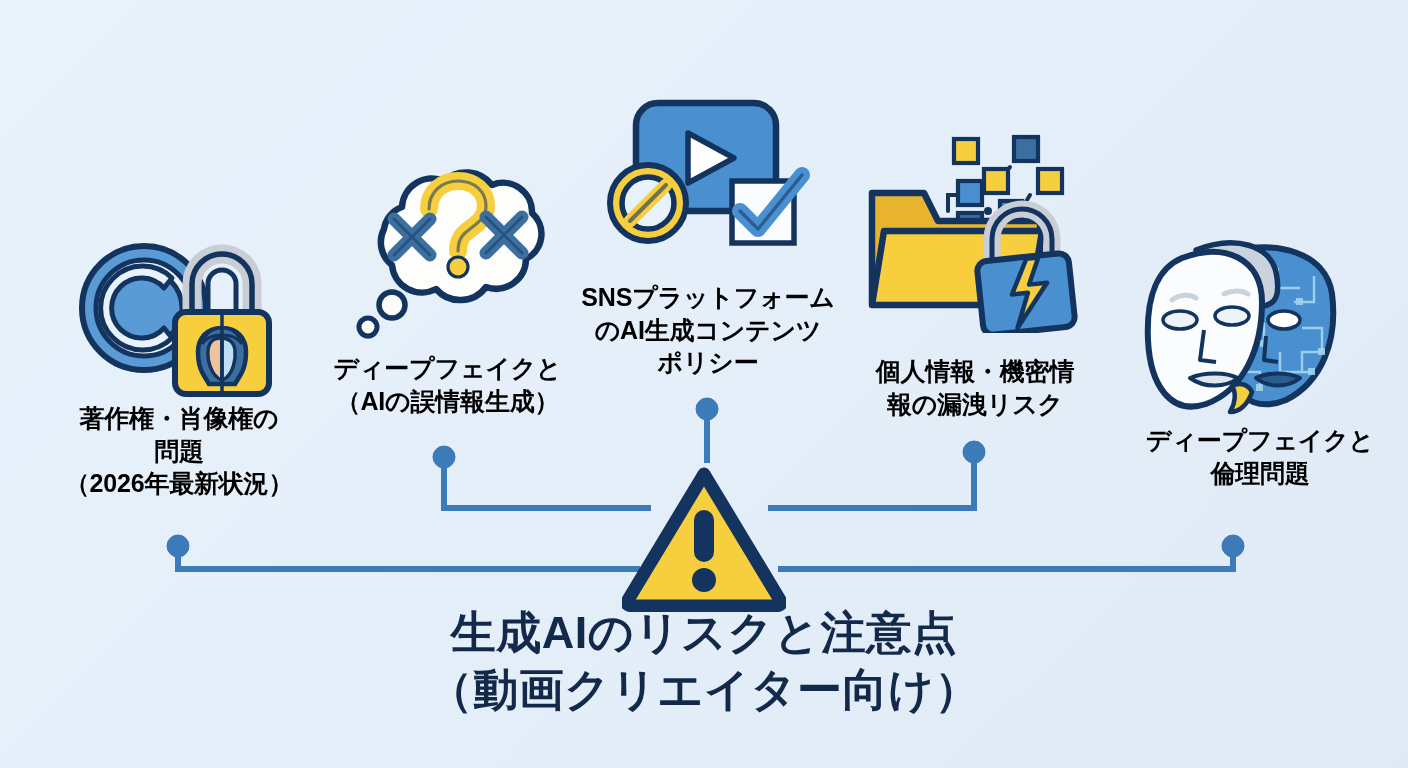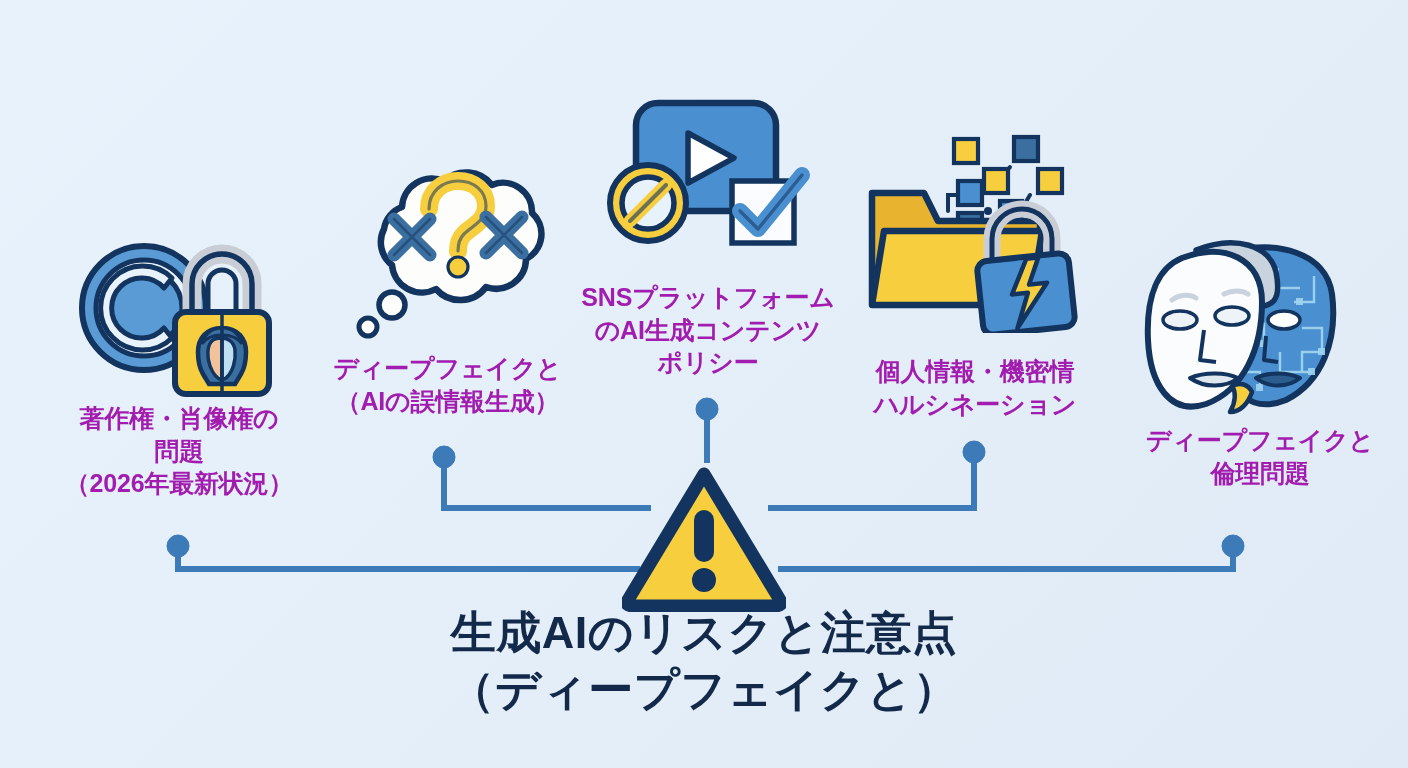--- a/index.html
+++ b/index.html
@@ -36,21 +36,21 @@
   }
 
   .node-icon {
     position: absolute;
     display: block;
   }
 
   .node-label {
     position: absolute;
     text-align: center;
-    color: #a21caf;
+    color: #000000;
     font-weight: bold;
     font-size: 25px;
     line-height: 1.30;
     letter-spacing: -0.2px;
     white-space: pre-line;
   }
 
   #center-warning {
     position: absolute;
     left: 622px;
@@ -206,21 +206,21 @@
       <path d="M10 60 L10 170 L178 170 L178 88 L76 88 L62 60 Z" fill="#e8b430" stroke="#12345e" stroke-width="6.5" stroke-linejoin="round"></path>
 
       <path d="M22 98 L180 98 L168 172 L10 172 Z" fill="#f7ce3e" stroke="#12345e" stroke-width="6.5" stroke-linejoin="round"></path>
 
       <path d="M130 130 L130 106 A30 30 0 0 1 190 106 L190 130" fill="none" stroke="#c9ced6" stroke-width="17" stroke-linecap="round"></path>
       <path d="M130 130 L130 106 A30 30 0 0 1 190 106 L190 130" fill="none" stroke="#12345e" stroke-width="5" stroke-linecap="round"></path>
       <rect x="118" y="124" width="92" height="74" rx="10" fill="#4a8fd0" stroke="#12345e" stroke-width="6" transform="rotate(-6 164 161)"></rect>
       <path d="M168 126 L150 160 L166 160 L152 194 L186 152 L168 152 L180 126 Z" fill="#f7ce3e" stroke="#12345e" stroke-width="4.5" stroke-linejoin="round" transform="rotate(-6 164 161)"></path>
     </svg>
     <div class="node-label" style="left:840px; top:355px; width:270px;">個人情報・機密情
-ハルシネーション</div>
+報の漏洩リスク</div>
   </div>
 
   <div class="node">
     <svg class="node-icon" style="left:1136px; top:232px;" width="220" height="185" viewBox="0 0 220 185">
 
       <path d="M96 20 C140 8 190 20 196 62 C202 108 186 150 150 168 C116 182 90 160 84 118 C78 72 76 32 96 20 Z" fill="#4a8fd0" stroke="#12345e" stroke-width="6"></path>
       <g stroke="#9fd4f0" stroke-width="2.4" fill="none" opacity="0.95">
         <path d="M108 40 L140 40 L140 56 L164 56"></path>
         <path d="M178 44 L178 70 L158 70"></path>
         <path d="M104 92 L128 92 L128 112"></path>
@@ -259,16 +259,16 @@
   </div>
 
   <svg id="center-warning" width="164" height="148" viewBox="0 0 164 148">
     <path d="M82 10 L158 136 Q162 142 152 142 L12 142 Q2 142 6 136 Z" fill="#f7ce3e" stroke="#12345e" stroke-width="13" stroke-linejoin="round"></path>
     <rect x="72" y="46" width="20" height="52" rx="10" fill="#12345e"></rect>
     <circle cx="82" cy="116" r="12" fill="#12345e"></circle>
   </svg>
 
   <div id="title-block">
     <span class="title-line">生成AIのリスクと注意点</span>
-    <span class="title-line">（ディープフェイクと）</span>
+    <span class="title-line">（動画クリエイター向け）</span>
   </div>
 
 </div>
 
 </body></html>

